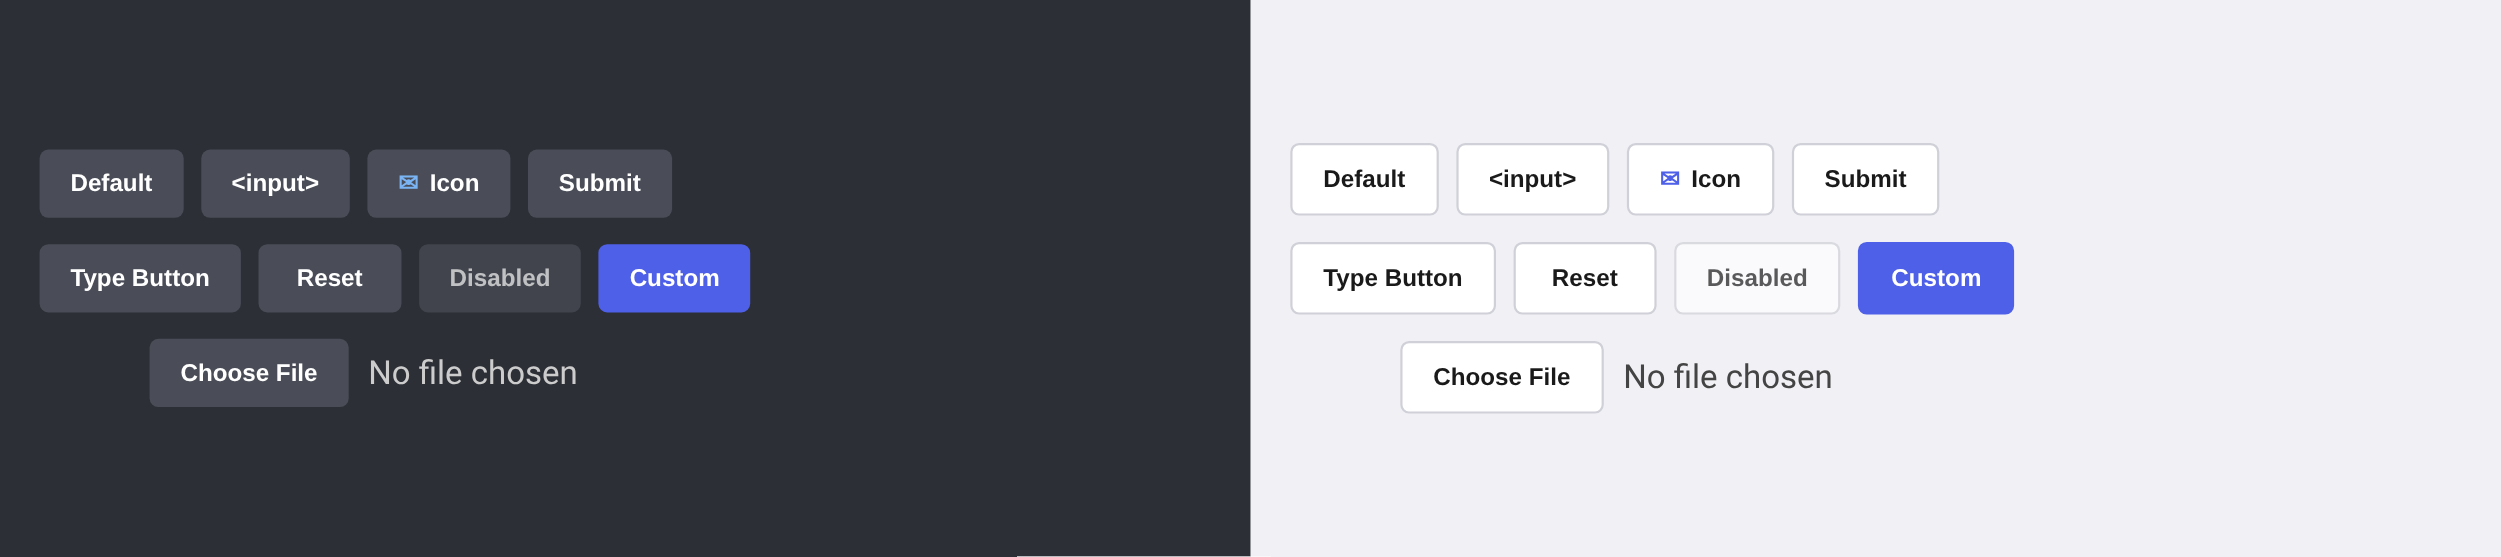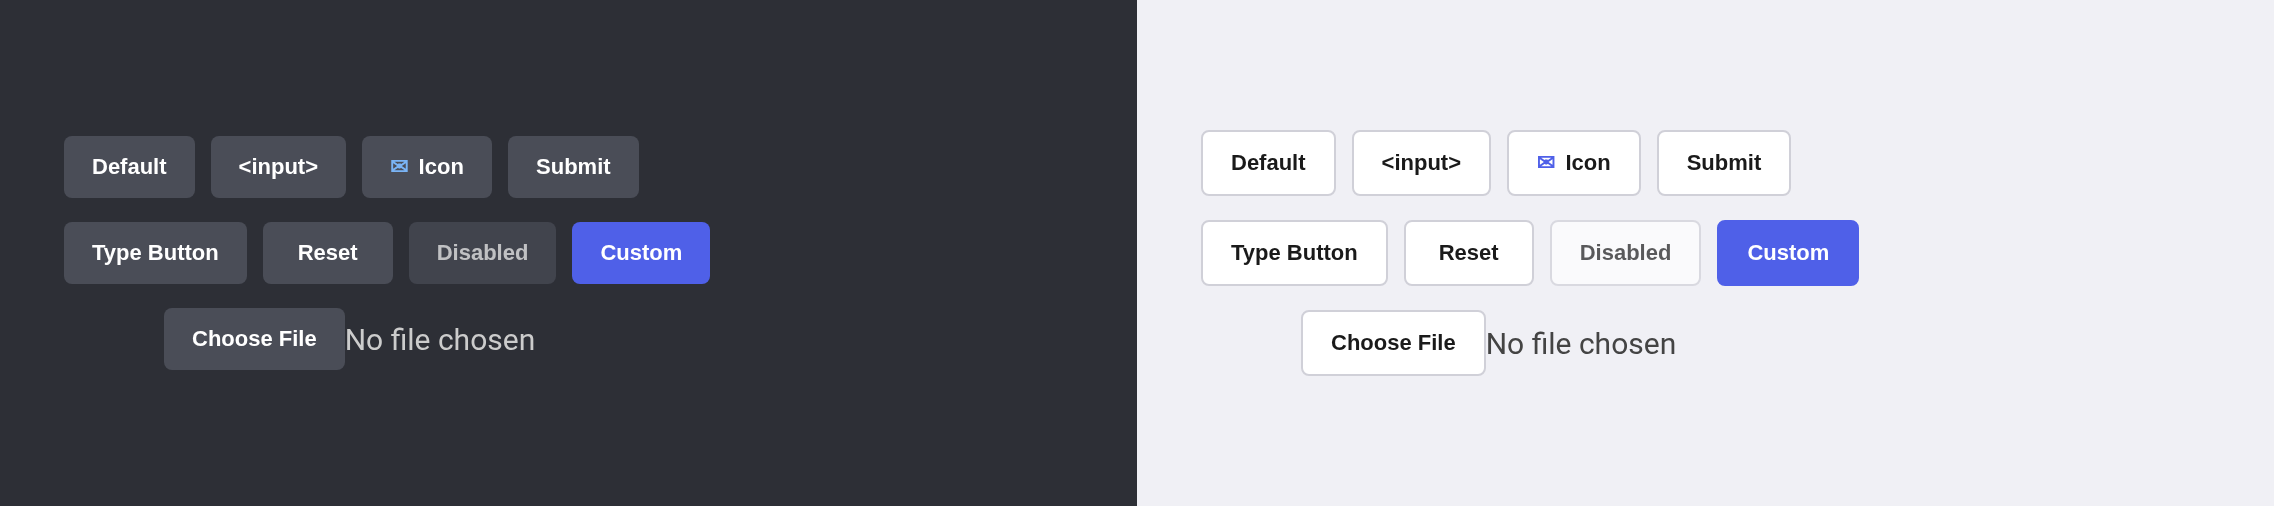--- a/index.html
+++ b/index.html
@@ -7,21 +7,21 @@
       display: flex;
       width: 2274px;
       height: 506px;
       font-family: -apple-system, BlinkMacSystemFont, 'Segoe UI', Roboto, sans-serif;
     }
     .panel {
       display: flex;
       flex-direction: column;
       justify-content: center;
       align-items: flex-start;
-      padding: 40px 64px;
+      padding: 40px 36px;
       gap: 24px;
       flex: 1;
     }
     .panel-dark {
       background-color: #2d2f36;
     }
     .panel-light {
       background-color: #f0f0f5;
     }
     .button-row {
@@ -76,20 +76,21 @@
       border-color: #4f60e8;
     }
     .light-btn.disabled-btn {
       opacity: 0.7;
       cursor: not-allowed;
     }
     
     .file-row {
       display: flex;
       align-items: center;
+      gap: 18px;
       margin-left: 100px;
     }
     .file-btn-dark {
       background-color: #4a4d57;
       color: #ffffff;
       border: none;
       border-radius: 8px;
       padding: 18px 28px;
       font-size: 22px;
       font-weight: 700;

